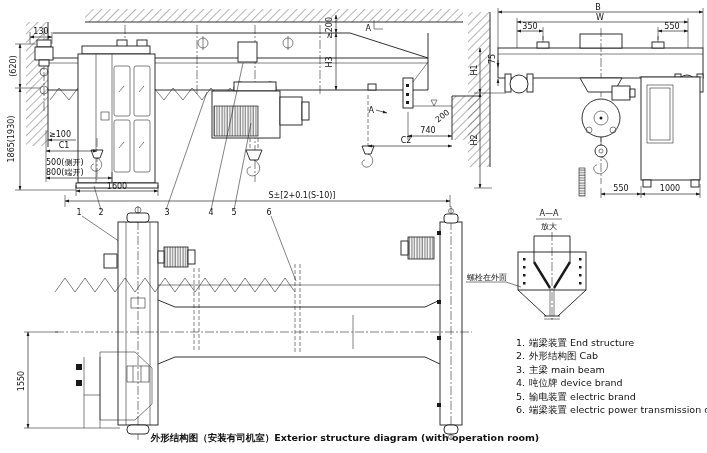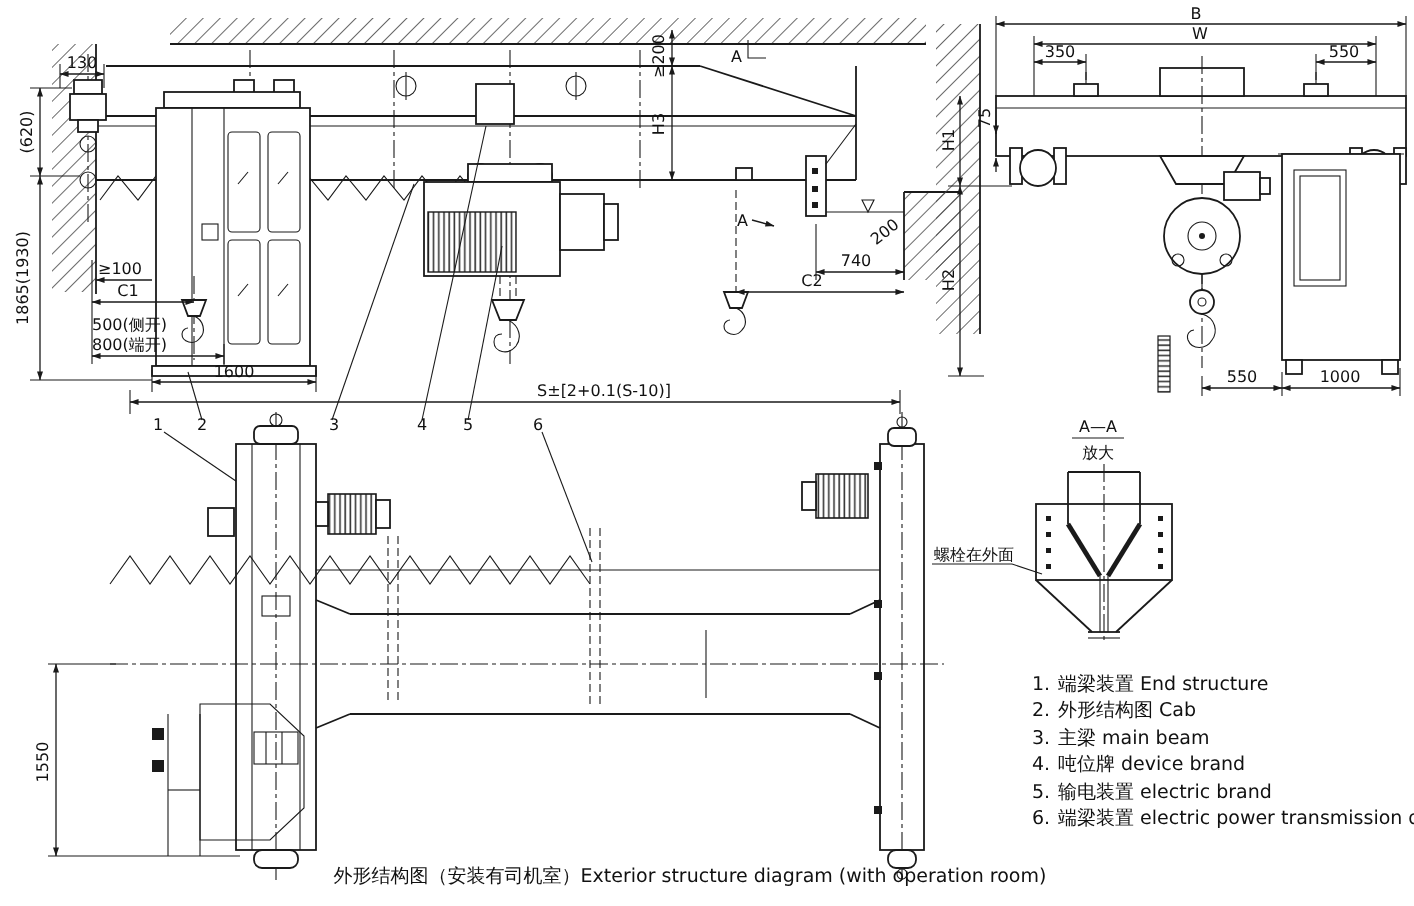--- a/index.html
+++ b/index.html
@@ -11,21 +11,21 @@
   .tn{stroke:#1a1a1a;stroke-width:0.55;fill:none;}
   .wf{stroke:#1a1a1a;stroke-width:0.9;fill:#ffffff;}
   .cl{stroke:#1a1a1a;stroke-width:0.55;fill:none;stroke-dasharray:9 2 2 2;}
   .dsh{stroke:#1a1a1a;stroke-width:0.55;fill:none;stroke-dasharray:4 2;}
   .dim{stroke:#1a1a1a;stroke-width:0.65;fill:none;marker-start:url(#arr);marker-end:url(#arr);}
   .dime{stroke:#1a1a1a;stroke-width:0.65;fill:none;marker-end:url(#arr);}
   .ldr{stroke:#1a1a1a;stroke-width:0.55;fill:none;}
   .bolt{fill:#1a1a1a;}
   .legend{position:absolute;left:516px;top:336px;font-size:9.5px;line-height:13.4px;white-space:nowrap;}
   .legend .num{display:inline-block;width:13px;}
-  .caption{position:absolute;left:0;top:432px;width:690px;text-align:center;font-size:9.5px;white-space:nowrap;}
+  .caption{position:absolute;left:0;top:432px;width:690px;text-align:center;font-size:9.5px;white-space:nowrap;font-weight:bold;}
 </style>
 </head>
 <body>
 
 <div class="stage">
 <svg width="707" height="453" viewBox="0 0 707 453">
   <defs>
     <marker id="arr" markerWidth="7.5" markerHeight="6" refX="6.6" refY="3" orient="auto-start-reverse">
       <path d="M0,0.7 L6.8,3 L0,5.3 Z" fill="#1a1a1a"></path>
     </marker>

